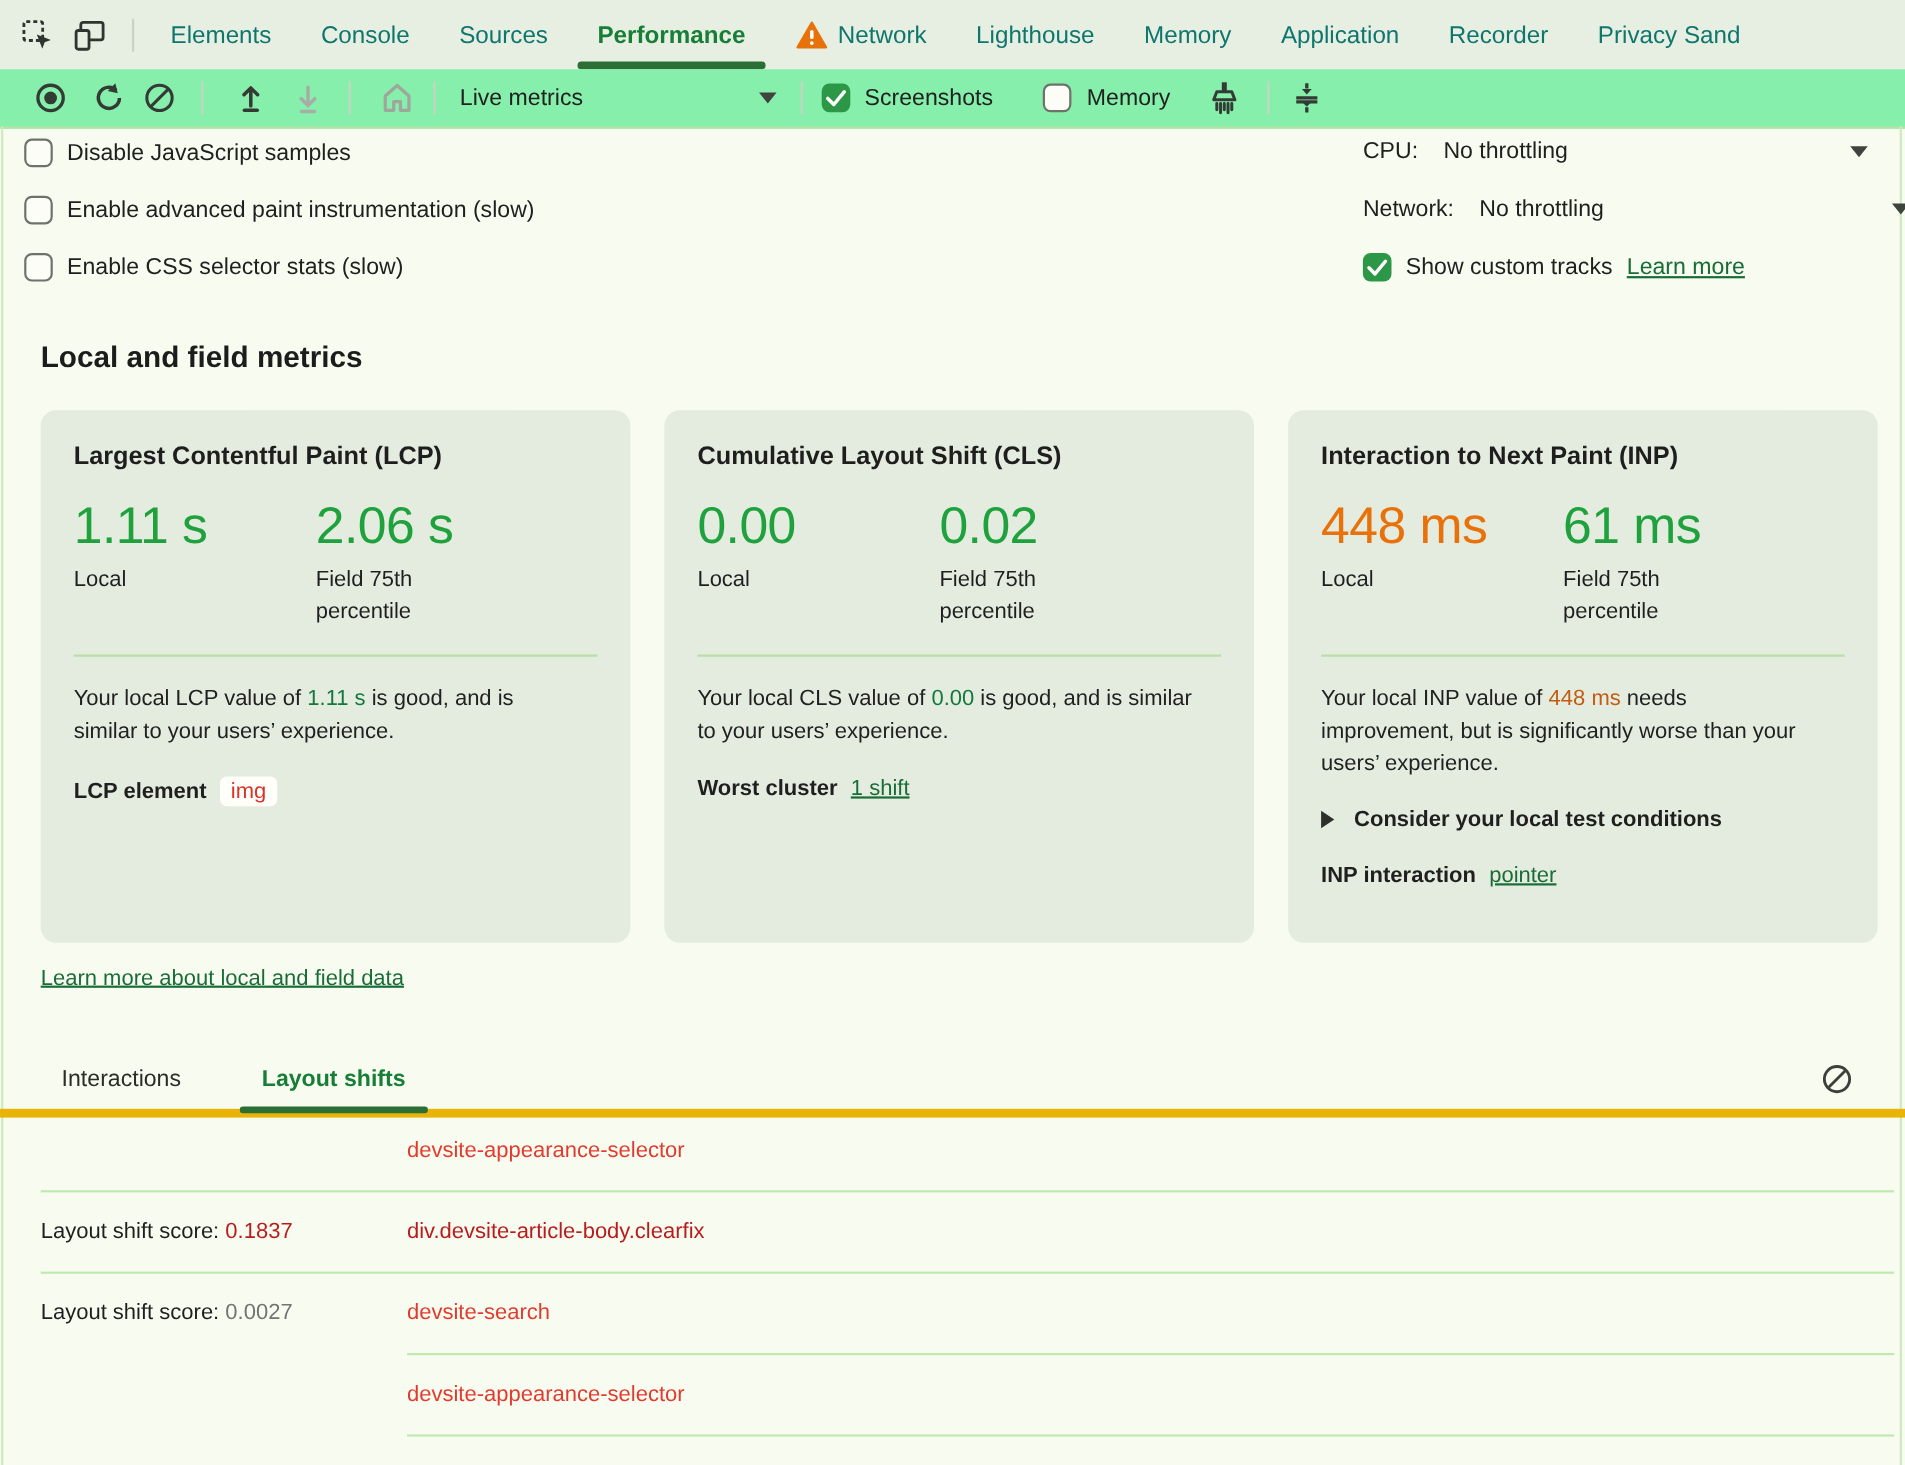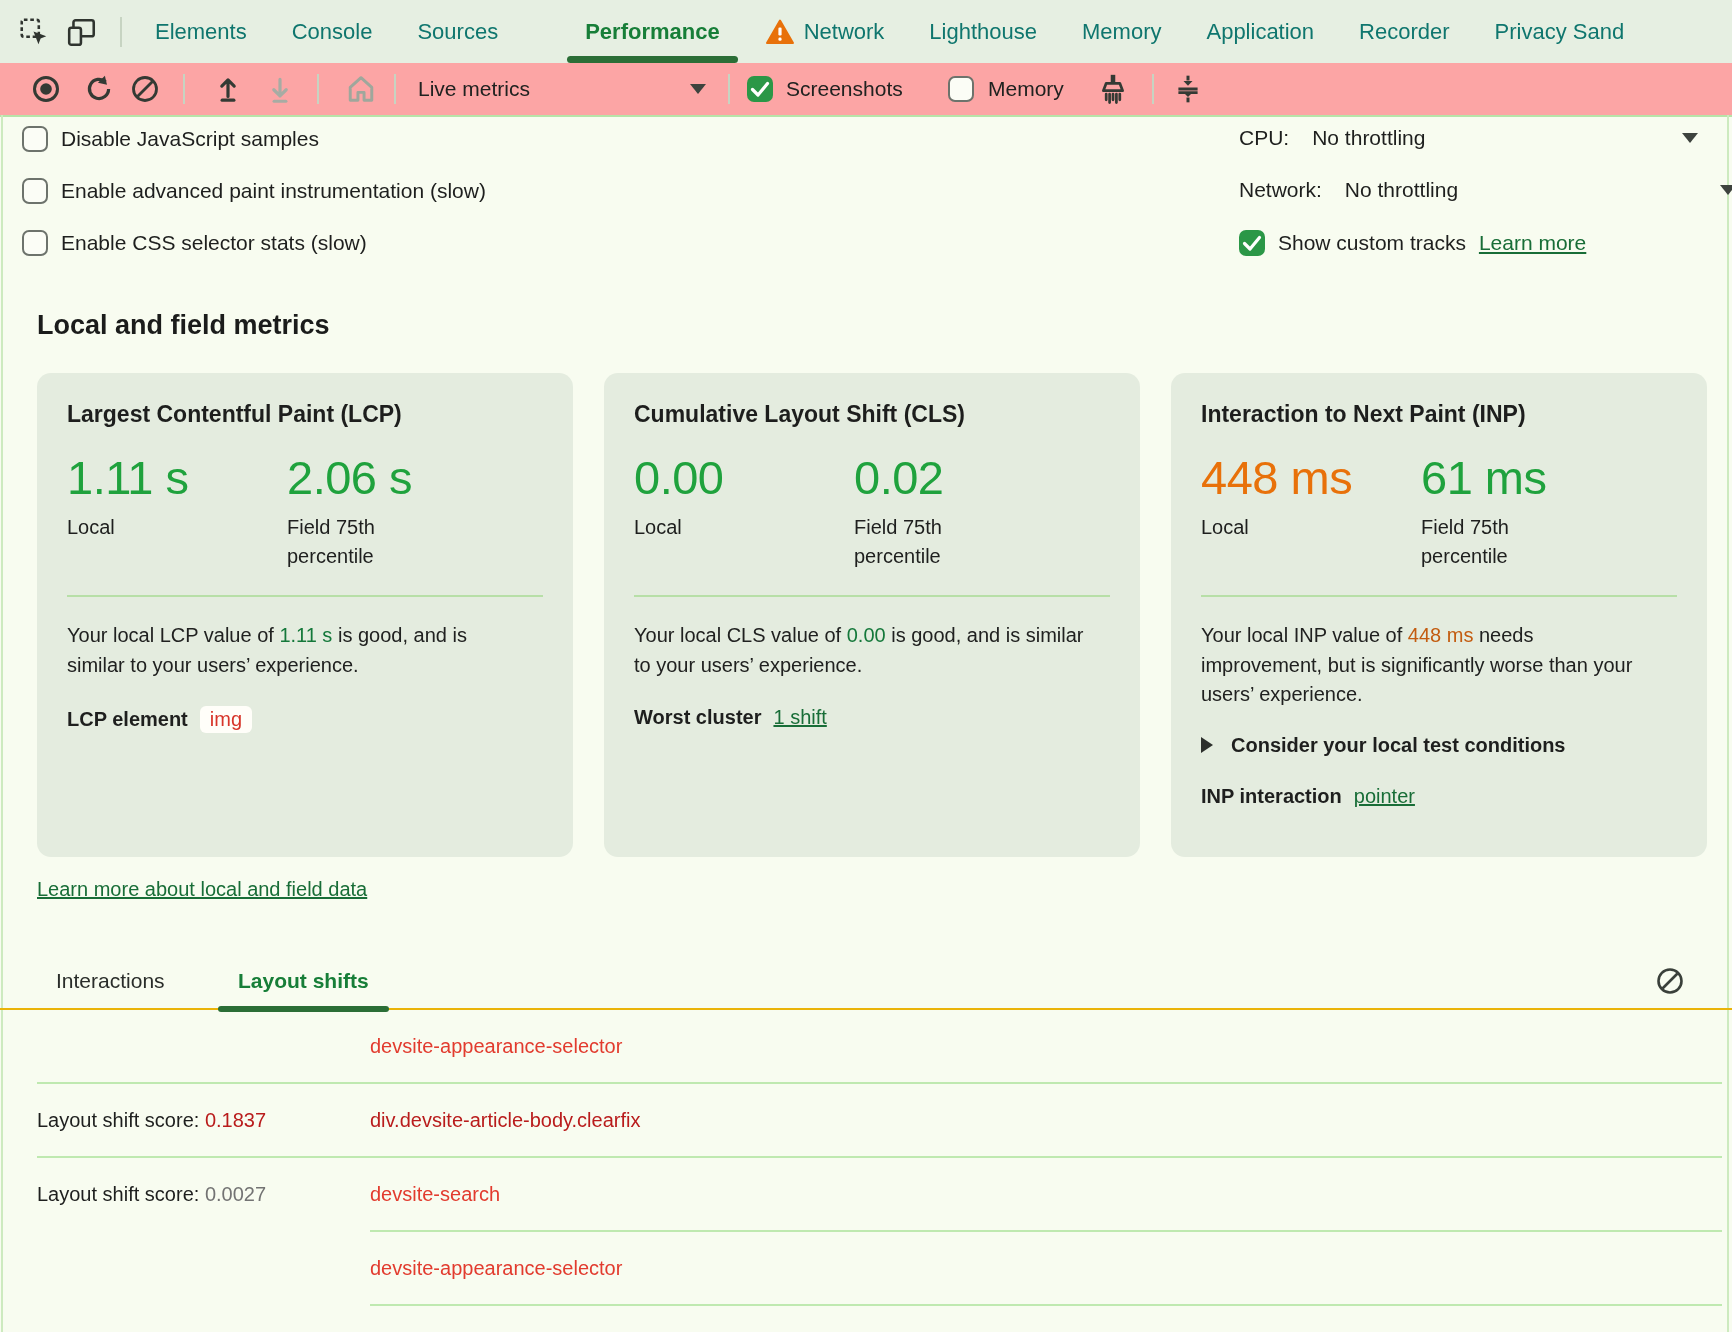--- a/index.html
+++ b/index.html
@@ -9,24 +9,24 @@
     font-family:"Liberation Sans","DejaVu Sans",sans-serif;
     -webkit-font-smoothing:antialiased;
   }
   svg{display:block}
   
   #tabbar{position:absolute;left:0;top:0;width:1732px;height:63px;background:#e6efe2;border-bottom:1px solid #d6e4cf;}
   .tb-icon{position:absolute;top:50%;transform:translateY(-50%);}
   .vsep{position:absolute;top:50%;transform:translateY(-50%);width:2px;height:30px;background:#c7d4c2;}
   #tabs{position:absolute;left:155px;top:0;height:63px;display:flex;gap:45px;align-items:stretch;white-space:nowrap;}
   .tab{position:relative;display:flex;align-items:center;gap:9px;font-size:22px;color:#0f766e;cursor:default;}
-  .tab.active{color:#177e38;font-weight:600;margin-left:42px;}
+  .tab.active{color:#177e38;font-weight:600;}
   .tab-underline{position:absolute;left:-18px;right:-18px;bottom:0;height:7px;background:#2b6e36;border-radius:4px;}
   
-  #toolbar{position:absolute;left:0;top:63px;width:1732px;height:52px;background:#fca5a5;border-bottom:2px solid #b7e3a8;}
+  #toolbar{position:absolute;left:0;top:63px;width:1732px;height:52px;background:#86efac;border-bottom:2px solid #b7e3a8;}
   .tool{position:absolute;top:50%;transform:translateY(-50%);}
   .tool-label{font-size:21px;color:#202220;}
   .caret{width:0;height:0;border-left:8px solid transparent;border-right:8px solid transparent;border-top:10px solid #3e433e;}
   .cb{width:26px;height:26px;border:2px solid #6d736c;border-radius:7px;background:#fbfdf6;box-sizing:border-box;}
   .cb.checked{border:none;background:#2b9747;}
   
   #settings{position:absolute;left:0;top:115px;width:1732px;height:171px;padding-left:48px;}
   .set-item{position:absolute;display:flex;align-items:center;gap:13px;font-size:21px;}
   .link{color:#186d37;text-decoration:underline;cursor:pointer;}
   
@@ -46,21 +46,21 @@
   .card-hr{height:2px;background:#b7dfa7;border:none;margin:24px 0 24px;}
   .desc{font-size:20px;line-height:1.48;width:452px;margin:0;color:#202120;}
   .inline-val.good{color:#14783a;}
   .inline-val.bad{color:#c35c10;}
   .card-extra{margin-top:26px;font-size:20px;display:flex;align-items:center;gap:12px;}
   .bold{font-weight:600;}
   .pill{background:#fffef9;border-radius:6px;padding:2px 10px;color:#d7352a;}
   .expand-tri{width:0;height:0;border-left:12px solid #2c2f2c;border-top:8px solid transparent;border-bottom:8px solid transparent;margin-right:6px;}
   #learn-link{position:absolute;left:37px;top:878px;font-size:20px;}
   
-  #log-tabs{position:absolute;left:0;top:954px;width:1732px;height:54px;border-bottom:2px solid #eab308;}
+  #log-tabs{position:absolute;left:0;top:954px;width:1732px;height:54px;border-bottom:8px solid #eab308;}
   .log-tab{position:absolute;top:50%;transform:translateY(-50%);font-size:21px;color:#2a2d2a;font-weight:500;cursor:default;}
   .log-tab.active{color:#177e38;font-weight:600;}
   .log-tab-underline{position:absolute;left:-20px;right:-20px;bottom:-19px;height:6px;background:#2b6e36;border-radius:3px;}
   #log-rows{position:absolute;left:0;top:1010px;width:1732px;}
   .log-row{position:relative;height:72px;padding-left:16px;}
   .log-score{position:absolute;left:37px;top:50%;transform:translateY(-50%);font-size:20px;color:#1e1f1e;}
   .score-val.orange{color:#b91c1c;}
   .score-val.green{color:#737373;}
   .log-selector{position:absolute;left:370px;top:50%;transform:translateY(-50%);font-size:20px;cursor:pointer;text-decoration:none;}
   .sel-red{color:#e23b2e;}

